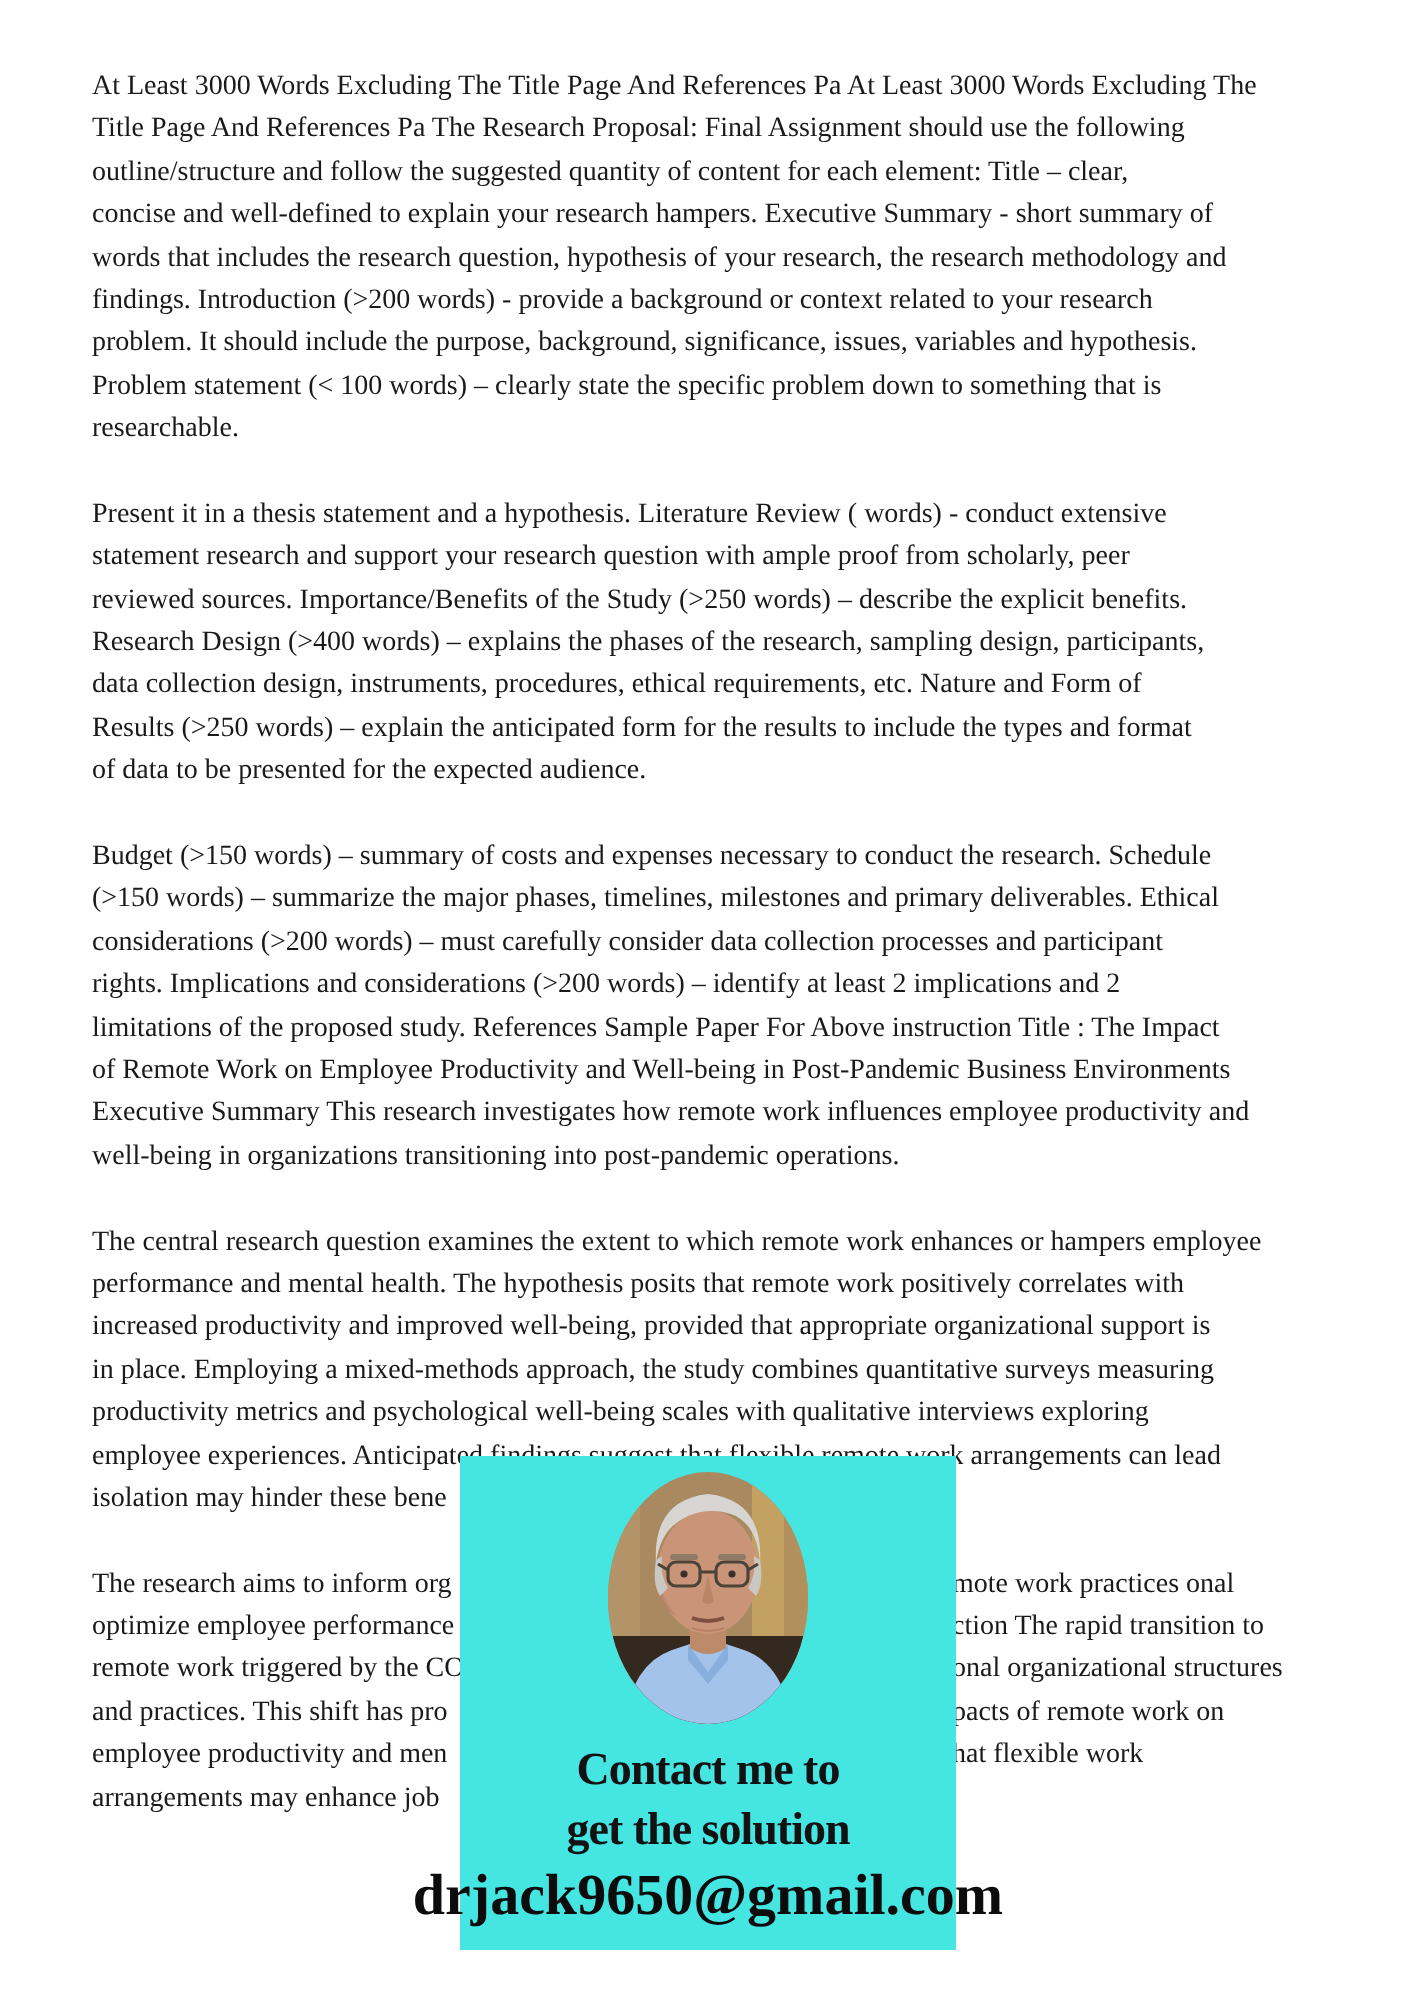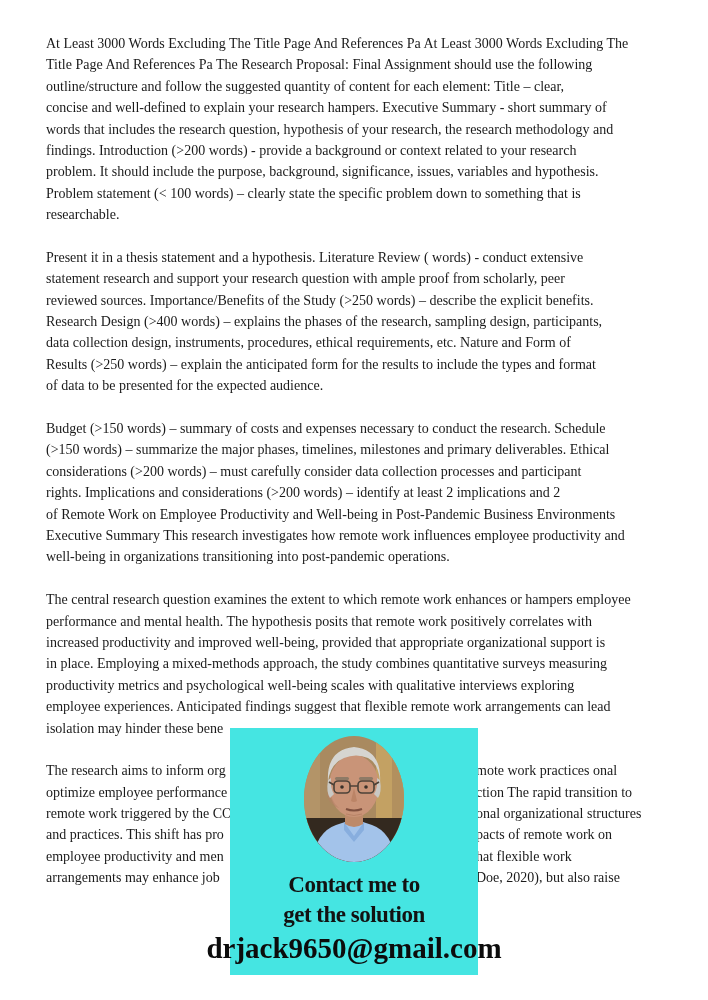--- a/index.html
+++ b/index.html
@@ -72,20 +72,21 @@
       <div class="line">data collection design, instruments, procedures, ethical requirements, etc. Nature and Form of</div>
       <div class="line">Results (&gt;250 words) – explain the anticipated form for the results to include the types and format</div>
       <div class="line">of data to be presented for the expected audience.</div>
     </div>
 
     <div class="para">
       <div class="line">Budget (&gt;150 words) – summary of costs and expenses necessary to conduct the research. Schedule</div>
       <div class="line">(&gt;150 words) – summarize the major phases, timelines, milestones and primary deliverables. Ethical</div>
       <div class="line">considerations (&gt;200 words) – must carefully consider data collection processes and participant</div>
       <div class="line">rights. Implications and considerations (&gt;200 words) – identify at least 2 implications and 2</div>
+      <div class="line">limitations of the proposed study. References Sample Paper For Above instruction Title : The Impact</div>
       <div class="line">of Remote Work on Employee Productivity and Well-being in Post-Pandemic Business Environments</div>
       <div class="line">Executive Summary This research investigates how remote work influences employee productivity and</div>
       <div class="line">well-being in organizations transitioning into post-pandemic operations.</div>
     </div>
 
     <div class="para">
       <div class="line">The central research question examines the extent to which remote work enhances or hampers employee</div>
       <div class="line">performance and mental health. The hypothesis posits that remote work positively correlates with</div>
       <div class="line">increased productivity and improved well-being, provided that appropriate organizational support is</div>
       <div class="line">in place. Employing a mixed-methods approach, the study combines quantitative surveys measuring</div>
@@ -113,21 +114,20 @@
       <div class="line cutline">
         <span class="frag-left">and practices. This shift has pro</span>
         <span class="frag-right">pacts of remote work on</span>
       </div>
       <div class="line cutline">
         <span class="frag-left">employee productivity and men</span>
         <span class="frag-right">hat flexible work</span>
       </div>
       <div class="line cutline">
         <span class="frag-left">arrangements may enhance job</span>
-        <span class="frag-right">Doe, 2020), but also raise</span>
       </div>
     </div>
 
   </div>
 
   <div class="overlay" style="background: rgb(69, 229, 226);">
     <svg class="photo" width="100" height="126" viewBox="0 0 100 126" aria-hidden="true">
       <defs>
         <clipPath id="ovalClip">
             <ellipse cx="50" cy="63" rx="50" ry="63"></ellipse>

